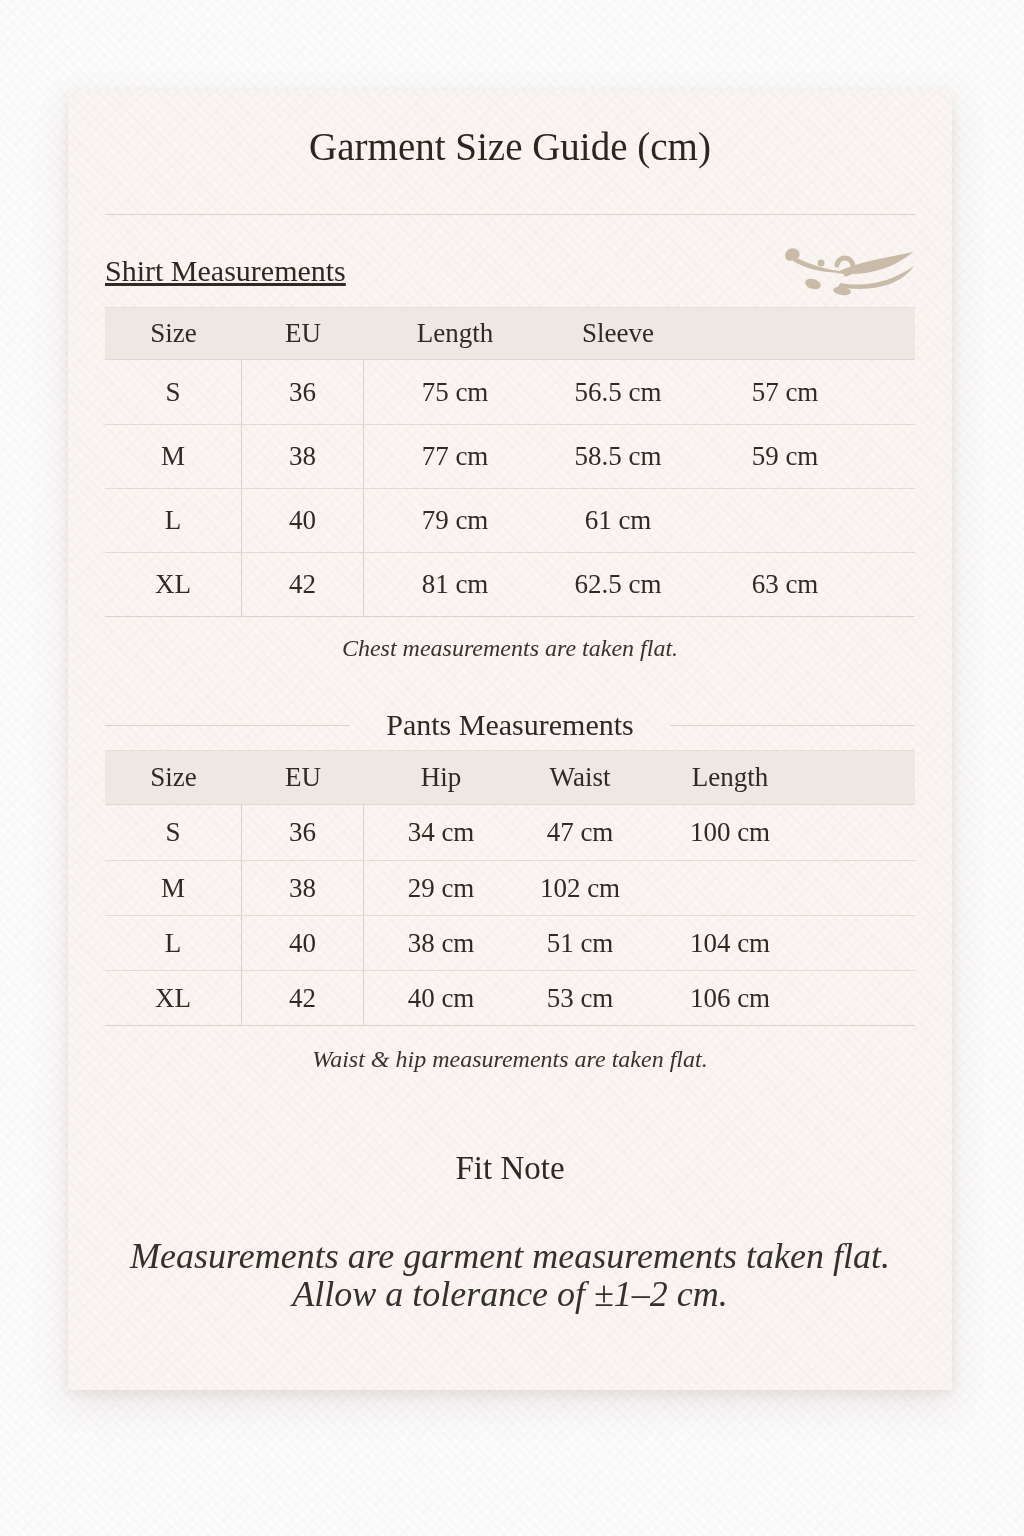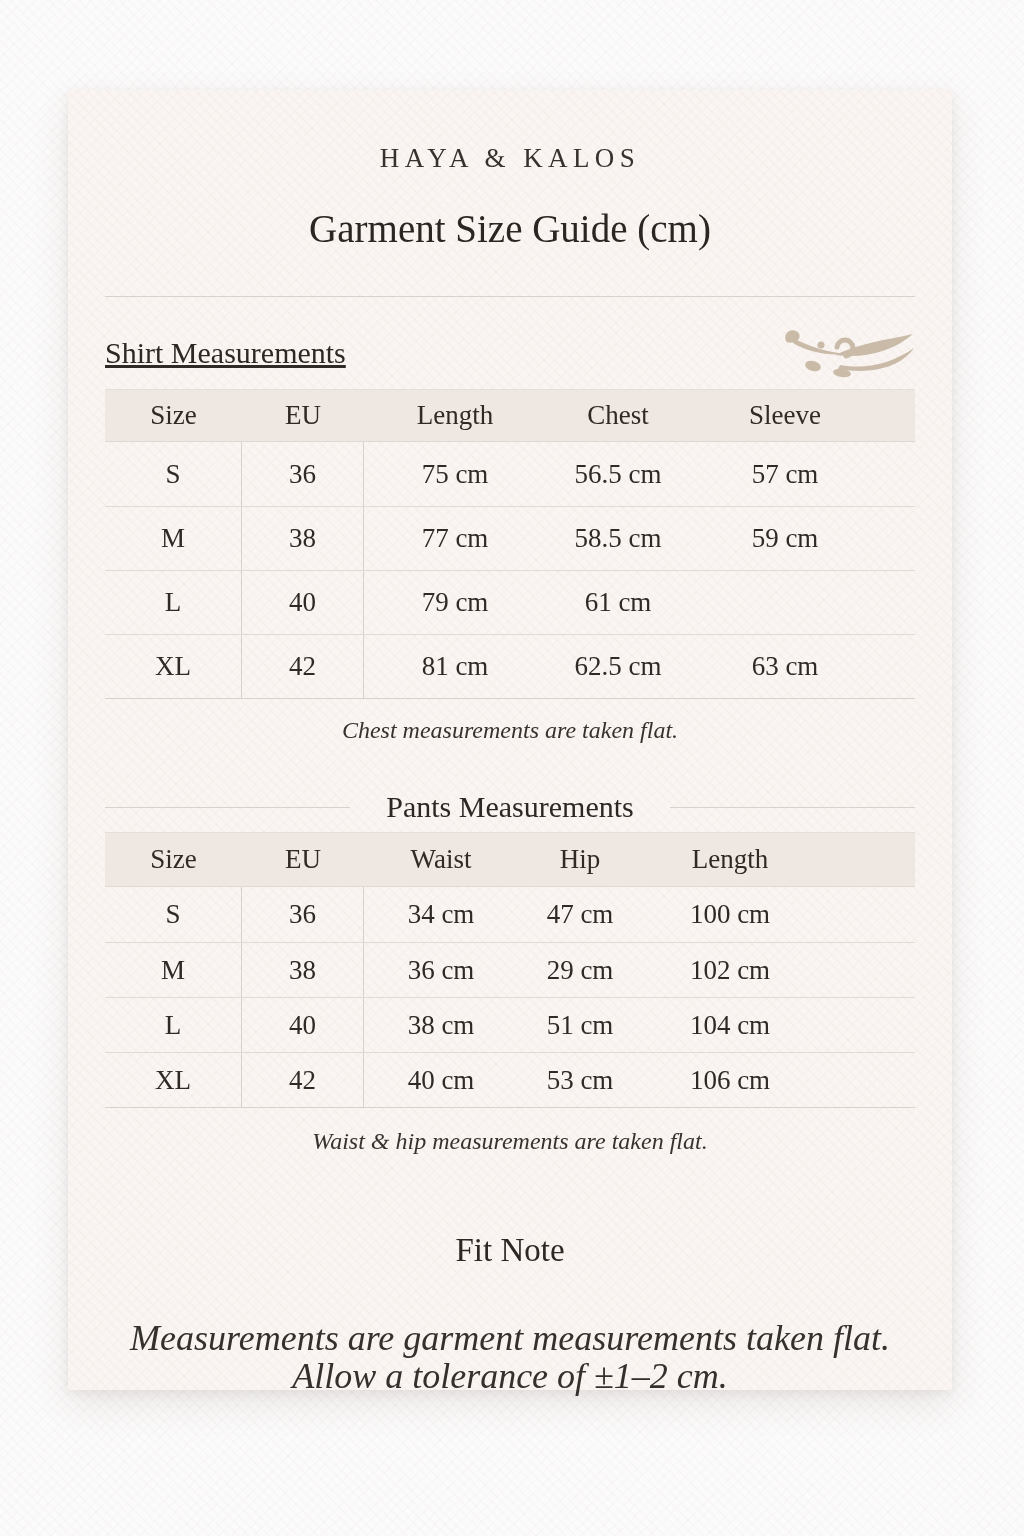--- a/index.html
+++ b/index.html
@@ -134,21 +134,20 @@
     line-height: 34px;
     color: #34302c;
   }
   .fit-line-2 { margin-top: 4px; }
 </style>
 </head>
 <body>
 
 <div class="card">
 
-  <div class="brand">HAYA &amp; KALOS</div>
   <h1 class="main-title">Garment Size Guide (cm)</h1>
 
   <div class="hr-full"></div>
 
   <section>
     <div class="sec-head">
       <h2 class="sec-title">Shirt Measurements</h2>
       <span class="flourish">
         <svg width="135" height="56" viewBox="0 0 135 56" xmlns="http://www.w3.org/2000/svg">
           <g fill="#c9bba7" stroke="none">
@@ -163,21 +162,20 @@
           </g>
         </svg>
       </span>
     </div>
 
     <div class="table">
       <div class="thead shirt-grid">
         <div class="cell">Size</div>
         <div class="cell">EU</div>
         <div class="cell">Length</div>
-        <div class="cell">Chest</div>
         <div class="cell">Sleeve</div>
       </div>
       <div class="tbody">
         <div class="tr shirt-grid">
           <div class="cell">S</div>
           <div class="cell">36</div>
           <div class="cell">75 cm</div>
           <div class="cell">56.5 cm</div>
           <div class="cell">57 cm</div>
         </div>
@@ -211,36 +209,35 @@
     <div class="ruled-title pants-title-row">
       <span class="rule"></span>
       <h2 class="sec-title">Pants Measurements</h2>
       <span class="rule"></span>
     </div>
 
     <div class="table">
       <div class="thead pants-grid">
         <div class="cell">Size</div>
         <div class="cell">EU</div>
+        <div class="cell">Hip</div>
         <div class="cell">Waist</div>
-        <div class="cell">Hip</div>
         <div class="cell">Length</div>
       </div>
       <div class="tbody">
         <div class="tr pants-grid">
           <div class="cell">S</div>
           <div class="cell">36</div>
           <div class="cell">34 cm</div>
           <div class="cell">47 cm</div>
           <div class="cell">100 cm</div>
         </div>
         <div class="tr pants-grid">
           <div class="cell">M</div>
           <div class="cell">38</div>
-          <div class="cell">36 cm</div>
           <div class="cell">29 cm</div>
           <div class="cell">102 cm</div>
         </div>
         <div class="tr pants-grid">
           <div class="cell">L</div>
           <div class="cell">40</div>
           <div class="cell">38 cm</div>
           <div class="cell">51 cm</div>
           <div class="cell">104 cm</div>
         </div>

